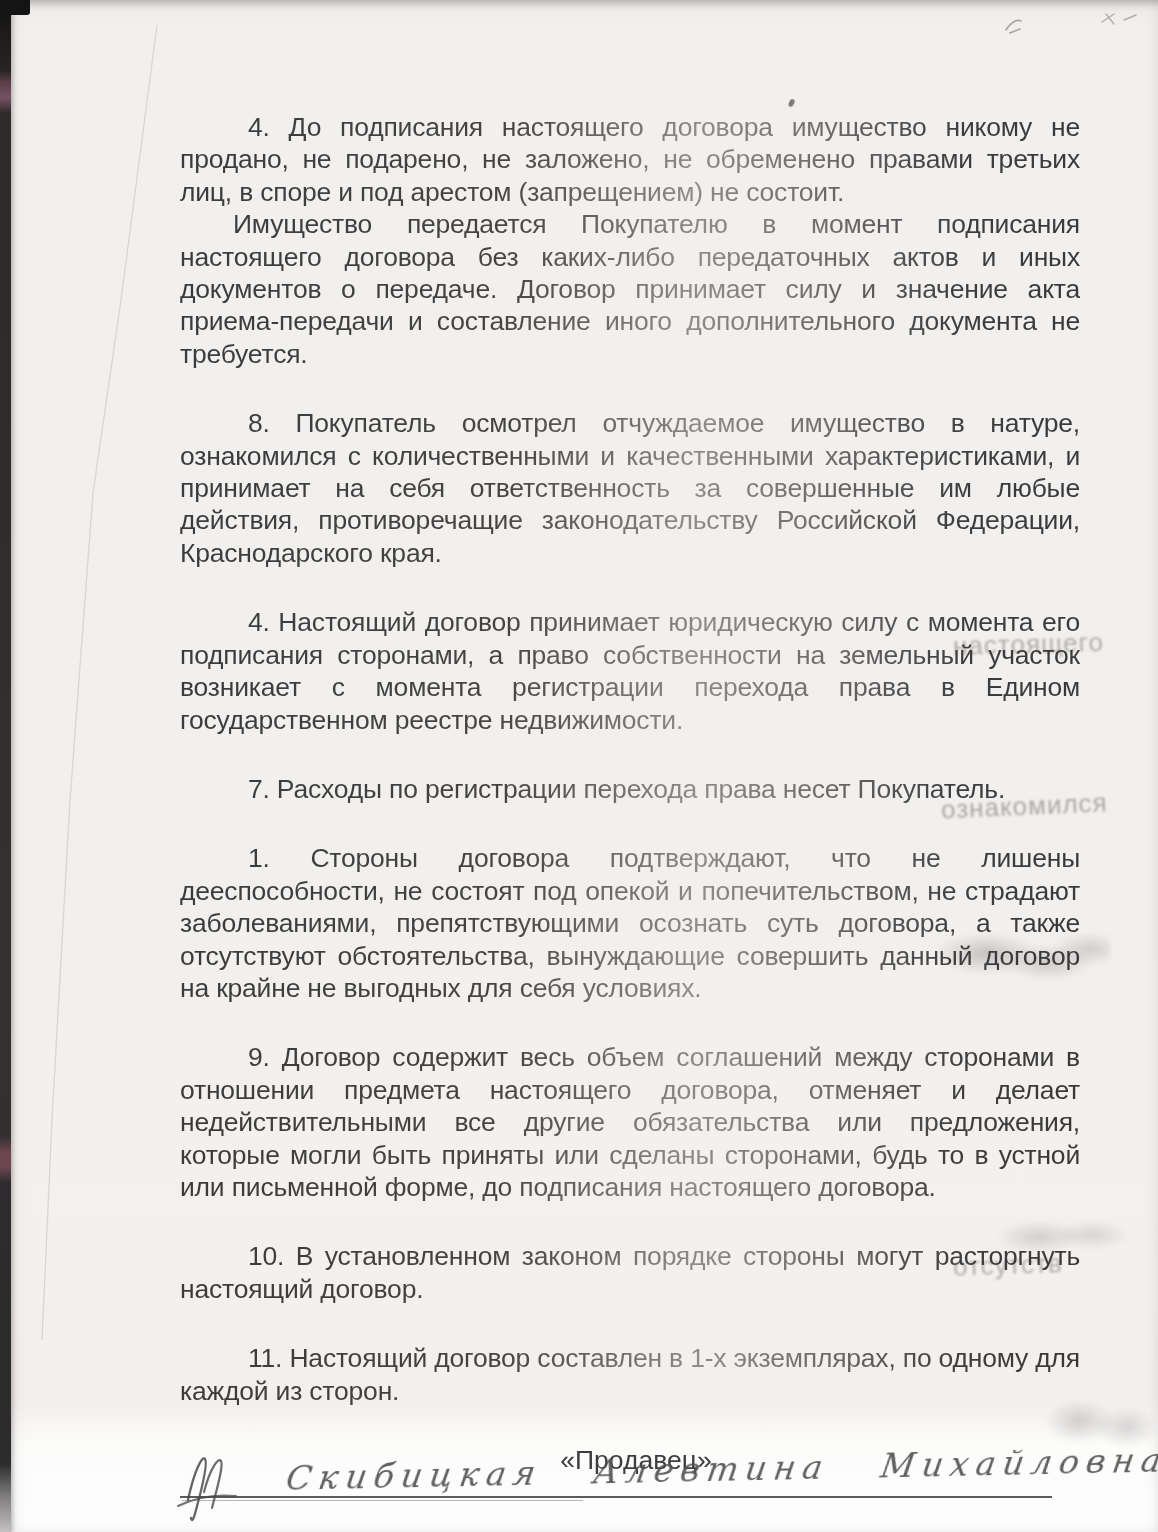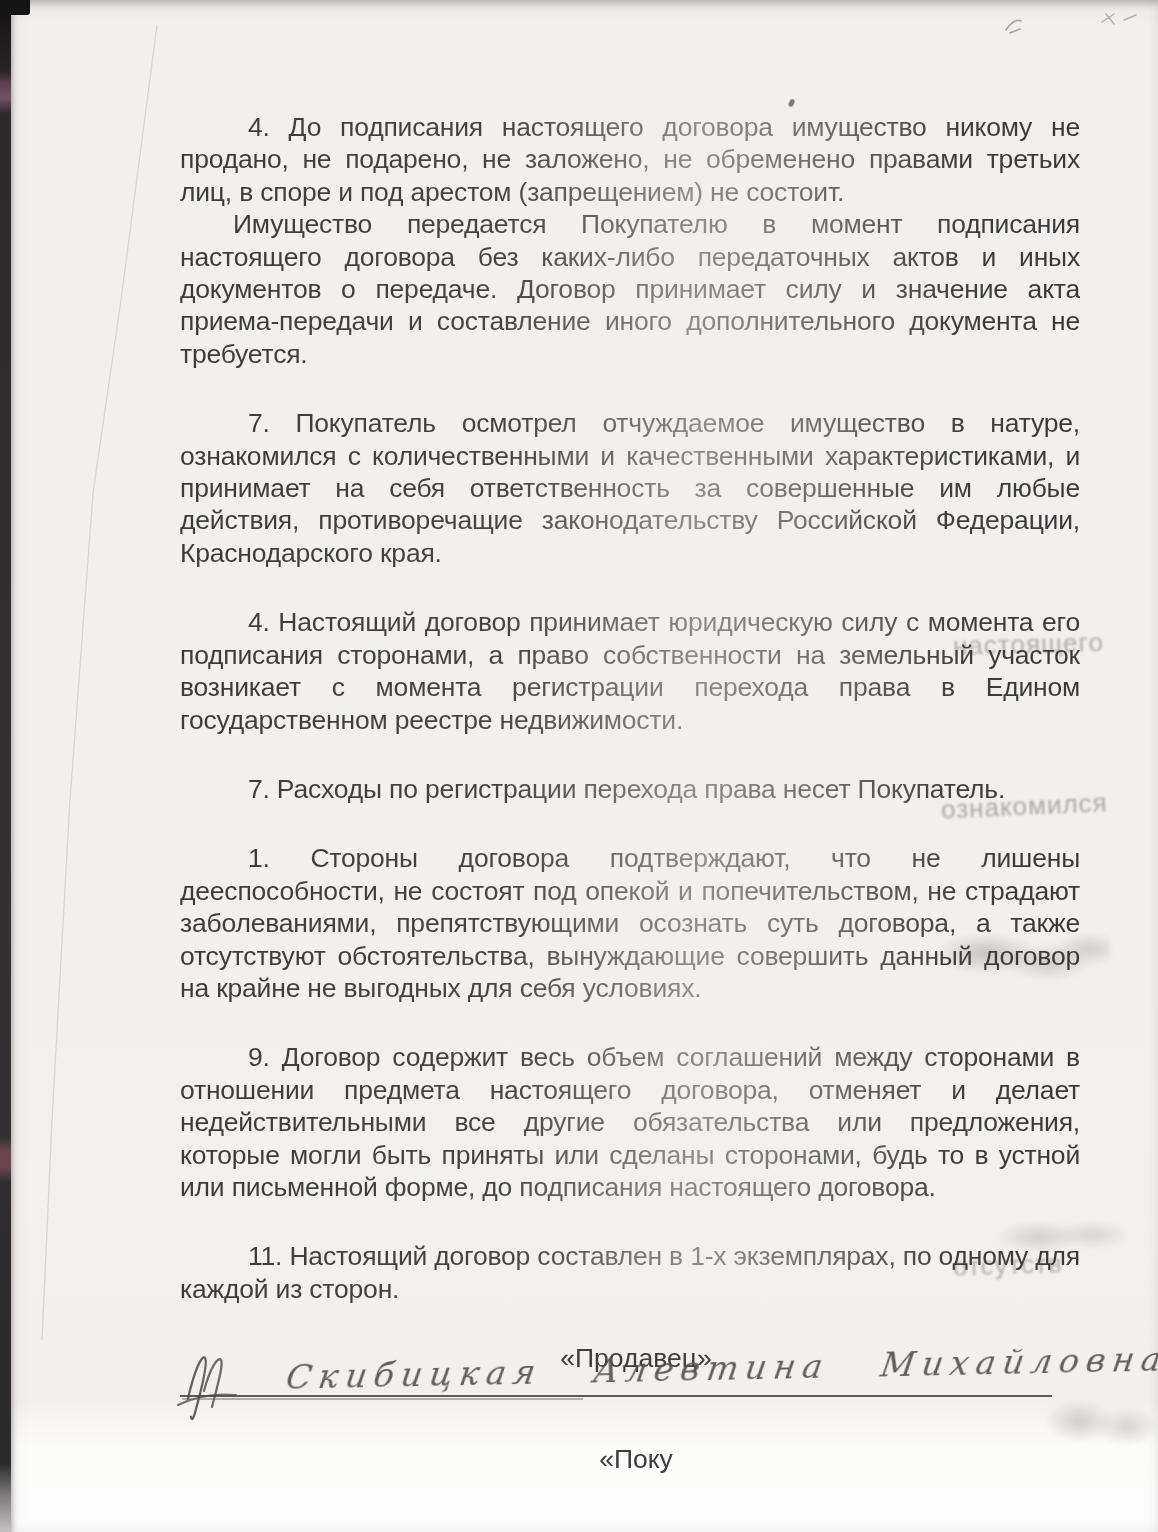--- a/index.html
+++ b/index.html
@@ -140,25 +140,26 @@
   <div class="bleed b2">ознакомился</div>
   <div class="bleed b3">отсутств</div>
   <div class="smudge sm1"></div>
   <div class="smudge sm2"></div>
   <div class="smudge sm3"></div>
 
   <div class="textblock">
 
     <p class="para joined">4. До подписания настоящего договора имущество никому не продано, не подарено, не заложено, не обременено правами третьих лиц, в споре и под арестом (запрещением) не состоит.</p>
     <p class="para cont">Имущество передается Покупателю в момент подписания настоящего договора без каких-либо передаточных актов и иных документов о передаче. Договор принимает силу и значение акта приема-передачи и составление иного дополнительного документа не требуется.</p>
-    <p class="para">7. Покупатель осмотрел отчуждаемое имущество в натуре, ознакомился с количественными и качественными характеристиками, и принимает на себя ответственность за совершенные им любые действия, противоречащие законодательству Российской Федерации, Краснодарского края.</p>
+    <p class="para">8. Покупатель осмотрел отчуждаемое имущество в натуре, ознакомился с количественными и качественными характеристиками, и принимает на себя ответственность за совершенные им любые действия, противоречащие законодательству Российской Федерации, Краснодарского края.</p>
     <p class="para">4. Настоящий договор принимает юридическую силу с момента его подписания сторонами, а право собственности на земельный участок возникает с момента регистрации перехода права в Едином государственном реестре недвижимости.</p>
     <p class="para">7. Расходы по регистрации перехода права несет Покупатель.</p>
     <p class="para">1. Стороны договора подтверждают, что не лишены дееспособности, не состоят под опекой и попечительством, не страдают заболеваниями, препятствующими осознать суть договора, а также отсутствуют обстоятельства, вынуждающие совершить данный договор на крайне не выгодных для себя условиях.</p>
     <p class="para">9. Договор содержит весь объем соглашений между сторонами в отношении предмета настоящего договора, отменяет и делает недействительными все другие обязательства или предложения, которые могли быть приняты или сделаны сторонами, будь то в устной или письменной форме, до подписания настоящего договора.</p>
+    <p class="para">10. В установленном законом порядке стороны могут расторгнуть настоящий договор.</p>
     <p class="para">11. Настоящий договор составлен в 1-х экземплярах, по одному для каждой из сторон.</p>
 
     <p class="seller-label">«Продавец»</p>
 
     <div class="sig-row">
       <svg class="sig-flourish" width="96" height="84" viewBox="0 0 96 84">
         <path d="M16 54 C 22 26 30 9 33 13 C 36 17 30 42 24 64 C 22 72 20 77 19 72" fill="none" stroke="rgba(74,72,72,0.85)" stroke-width="2.3" stroke-linecap="round"></path>
         <path d="M32 46 C 38 23 46 11 49 15 C 52 19 44 46 40 62" fill="none" stroke="rgba(74,72,72,0.8)" stroke-width="2.2" stroke-linecap="round"></path>
         <path d="M6 60 C 24 51 44 48 64 50" fill="none" stroke="rgba(74,72,72,0.75)" stroke-width="2" stroke-linecap="round"></path>
       </svg>

